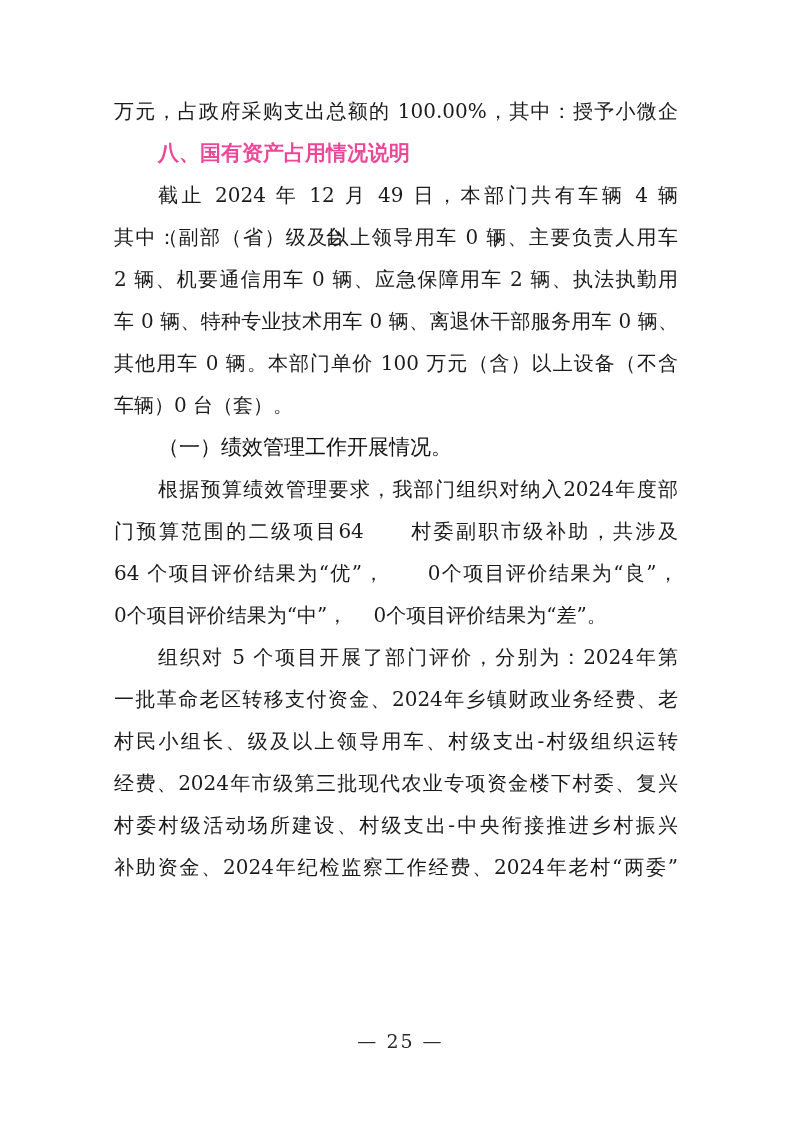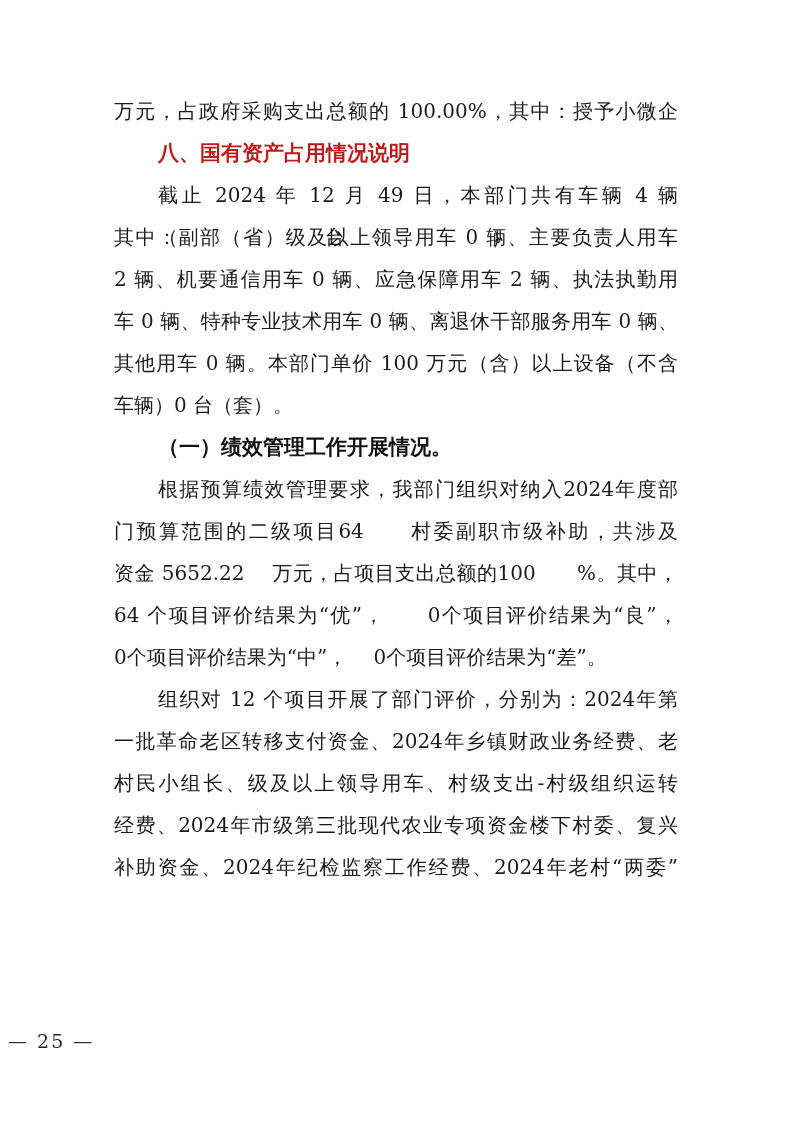--- a/index.html
+++ b/index.html
@@ -36,34 +36,34 @@
     text-align-last: justify;
     text-justify: inter-character;
   }
   .line.indent {
     padding-left: 44px;
   }
   .line.heading-sans {
     font-family: "DejaVu Sans", "Liberation Sans", sans-serif;
     font-weight: 700;
     font-size: 21px;
-    color: #b91c1c;
+    color: #ec4899;
   }
   .line.heading-serif {
     font-family: "DejaVu Serif", "Liberation Serif", serif;
-    font-weight: 700;
+    font-weight: 400;
     font-size: 21px;
     color: #111111;
   }
   .footer {
     position: absolute;
     top: 1030px;
     left: 0;
     width: 100%;
-    text-align: left;
+    text-align: center;
     font-family: "DejaVu Serif", "Liberation Serif", serif;
     font-size: 19px;
     color: #2a2a2a;
     letter-spacing: 2px;
     padding-left: 8px;
   }
 </style>
 </head>
 <body>
 
@@ -73,25 +73,25 @@
       <div class="line heading-sans indent">八、国有资产占用情况说明</div>
       <div class="line body fill indent">截止 2024 年 12 月 49 日，本部门共有车辆 4 辆（台），</div>
       <div class="line body fill">其中：副部（省）级及以上领导用车 0 辆、主要负责人用车</div>
       <div class="line body fill">2 辆、机要通信用车 0 辆、应急保障用车 2 辆、执法执勤用</div>
       <div class="line body fill">车 0 辆、特种专业技术用车 0 辆、离退休干部服务用车 0 辆、</div>
       <div class="line body fill">其他用车 0 辆。本部门单价 100 万元（含）以上设备（不含</div>
       <div class="line body">车辆）0 台（套）。</div>
       <div class="line heading-serif indent">（一）绩效管理工作开展情况。</div>
       <div class="line body fill indent">根据预算绩效管理要求，我部门组织对纳入2024年度部</div>
       <div class="line body fill">门预算范围的二级项目64　　村委副职市级补助，共涉及</div>
-      <div class="line body fill">资金 5652.22　 万元，占项目支出总额的100　　%。其中，</div>
       <div class="line body fill">64 个项目评价结果为“优”，　　0个项目评价结果为“良”，</div>
       <div class="line body">0个项目评价结果为“中”，　 0个项目评价结果为“差”。</div>
-      <div class="line body fill indent">组织对 12 个项目开展了部门评价，分别为：2024年第</div>
+      <div class="line body fill indent">组织对 5 个项目开展了部门评价，分别为：2024年第</div>
       <div class="line body fill">一批革命老区转移支付资金、2024年乡镇财政业务经费、老</div>
       <div class="line body fill">村民小组长、级及以上领导用车、村级支出-村级组织运转</div>
       <div class="line body fill">经费、2024年市级第三批现代农业专项资金楼下村委、复兴</div>
+      <div class="line body fill">村委村级活动场所建设、村级支出-中央衔接推进乡村振兴</div>
       <div class="line body fill">补助资金、2024年纪检监察工作经费、2024年老村“两委”</div>
     </div>
   <div class="footer">
     <span>— 25 —</span>
   </div>
 </div>
 
 </body></html>

